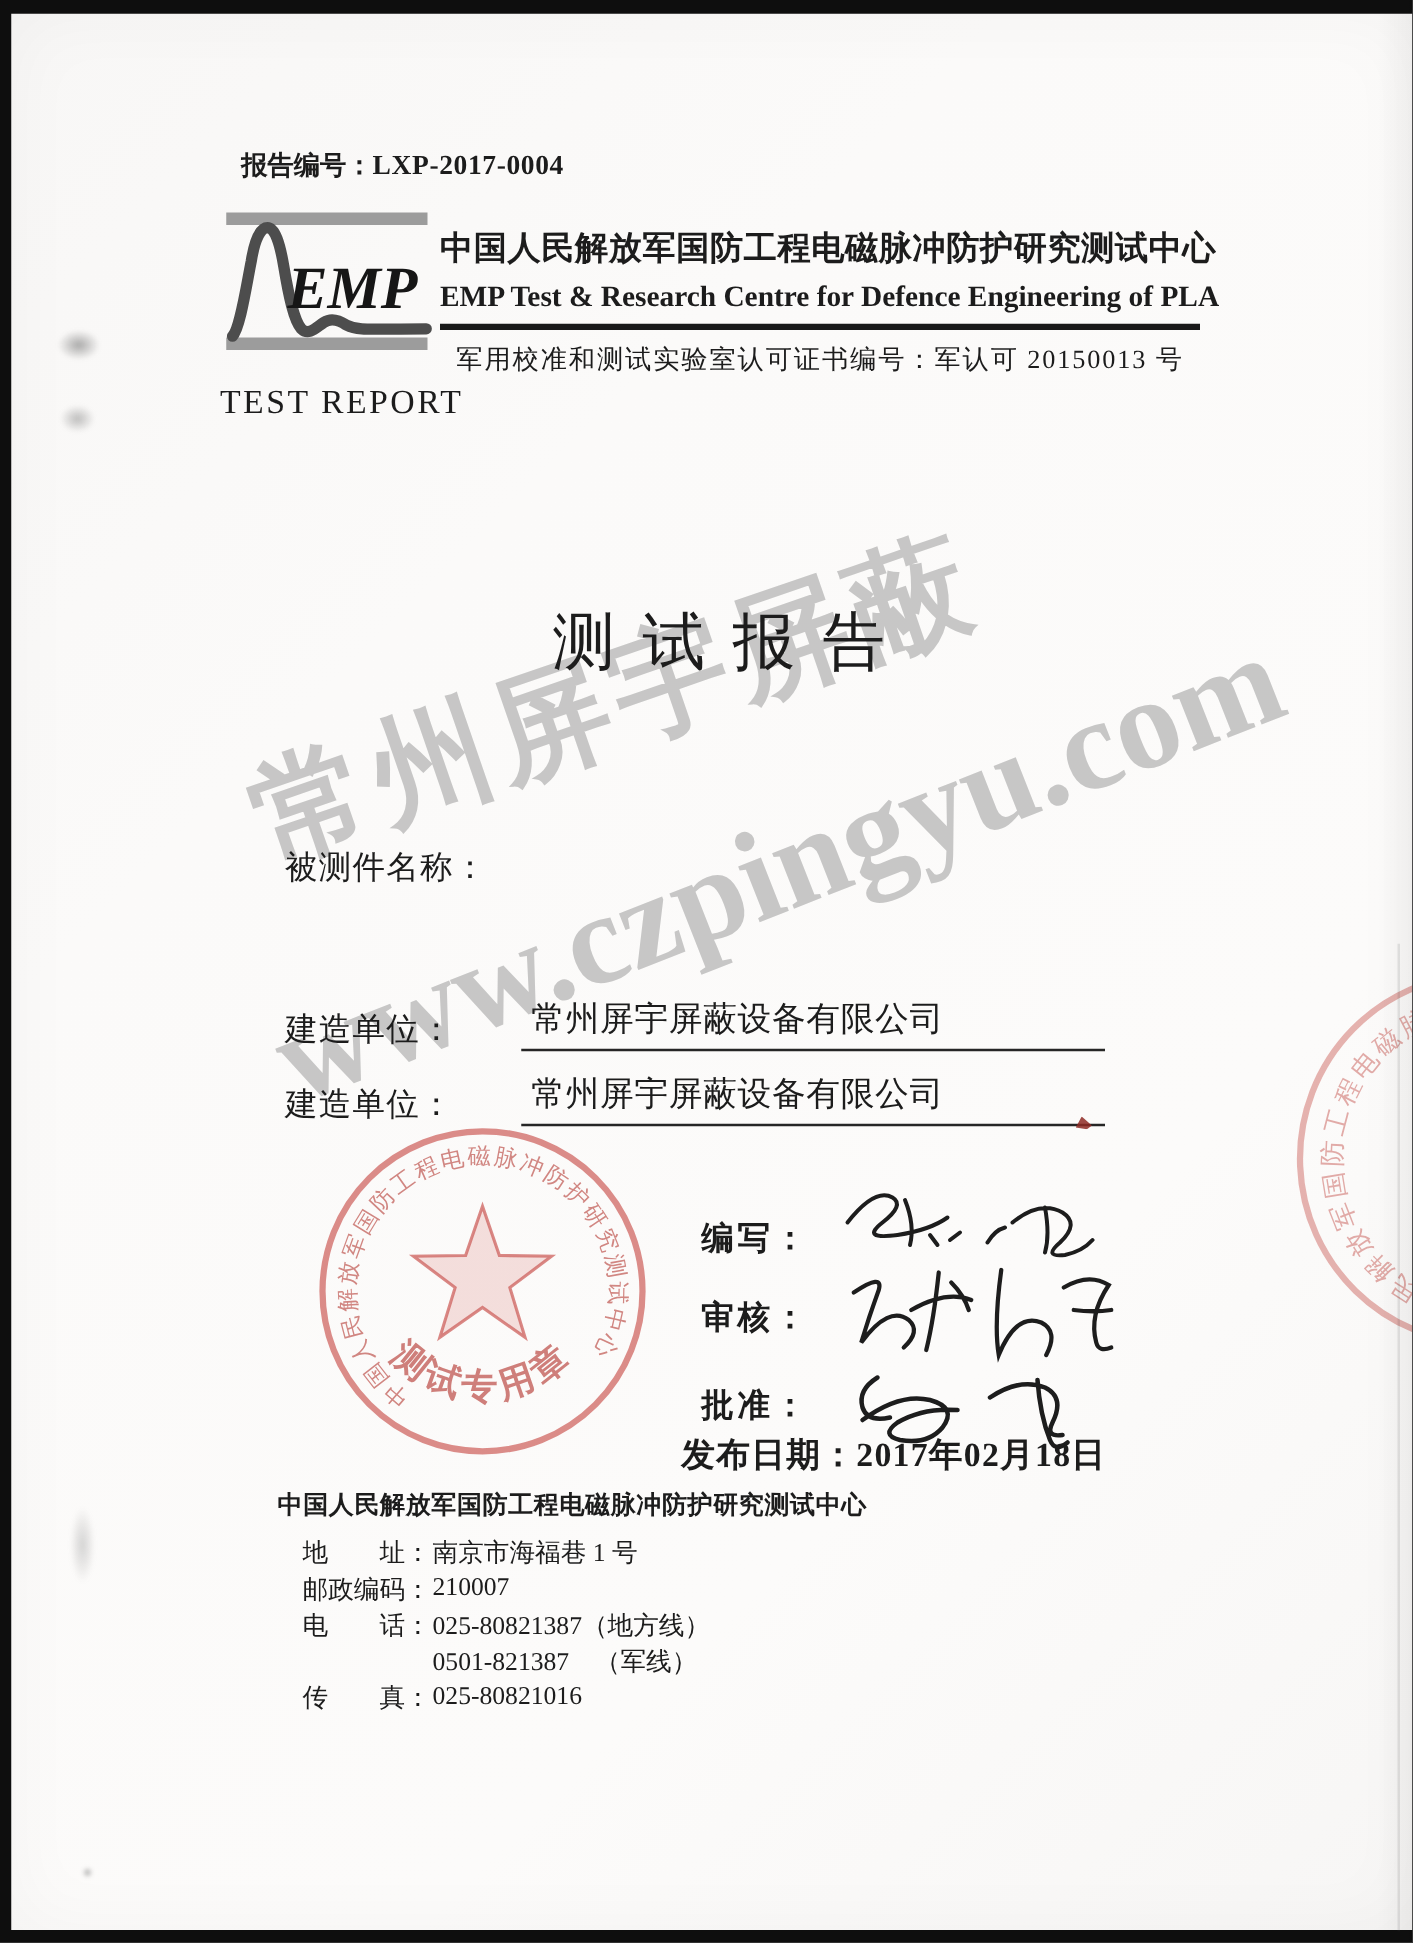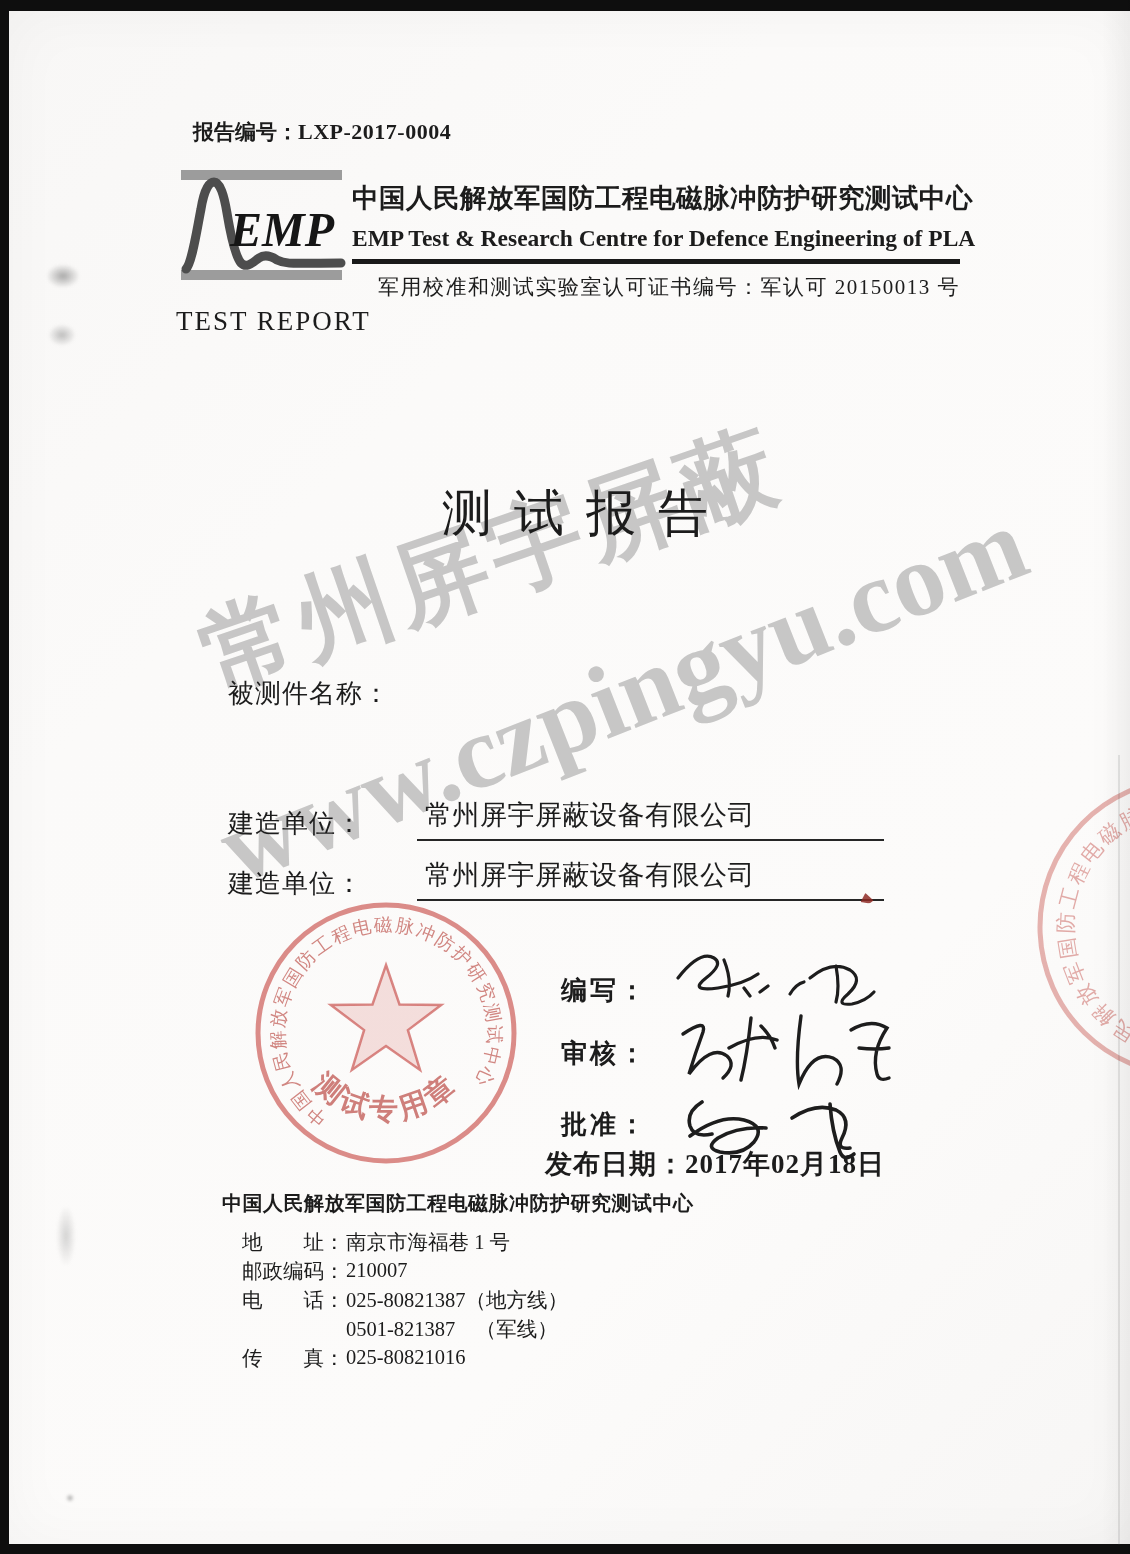--- a/index.html
+++ b/index.html
@@ -11,21 +11,21 @@
   .abs{position:absolute;}
   
   .report-no{left:193px;top:118px;font-size:21px;font-weight:700;white-space:nowrap;z-index:2;}
   .report-no .val{font-size:22px;letter-spacing:.5px;}
   .logo-svg{left:178px;top:167px;z-index:2;}
   .org-block{left:352px;top:180px;width:608px;z-index:2;}
   .org-cn{font-family:"Liberation Sans","DejaVu Sans",sans-serif;font-weight:900;font-size:26.5px;
           letter-spacing:.5px;white-space:nowrap;}
   .org-en{font-weight:700;font-size:23.5px;margin-top:9px;white-space:nowrap;}
   .hr-divider{margin-top:7px;height:5px;background:#191919;}
-  .accred{margin-top:9px;font-size:21px;letter-spacing:1.5px;text-align:right;white-space:nowrap;}
+  .accred{margin-top:9px;font-size:21px;letter-spacing:1.5px;text-align:center;white-space:nowrap;}
   .doc-type{left:176px;top:306px;font-size:27px;letter-spacing:2px;z-index:2;}
   
   .title1{left:391px;top:419px;font-size:45px;font-weight:700;letter-spacing:9px;white-space:nowrap;z-index:2;}
   .title2{left:442px;top:480px;font-size:50px;font-weight:400;letter-spacing:22px;white-space:nowrap;z-index:2;}
   
   .wm{color:#8f8f8f;opacity:.48;white-space:nowrap;z-index:1;font-weight:700;line-height:1;}
   .wm-cn{left:205px;top:612px;font-size:95px;letter-spacing:6px;transform:rotate(-19deg);transform-origin:0 50%;}
   .wm-url{left:225px;top:800px;font-size:104px;transform:rotate(-21.5deg);transform-origin:0 50%;}
   
   .frow{left:228px;width:656px;display:flex;align-items:flex-end;z-index:2;gap:29px;}

